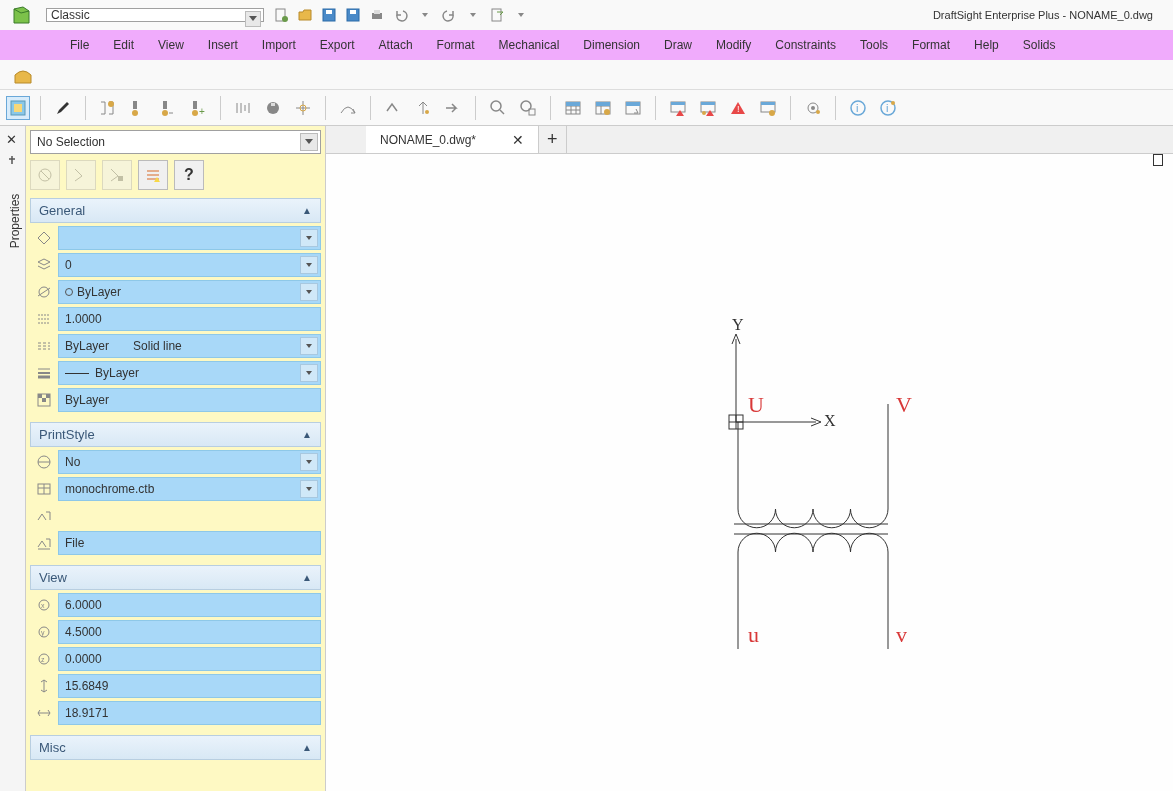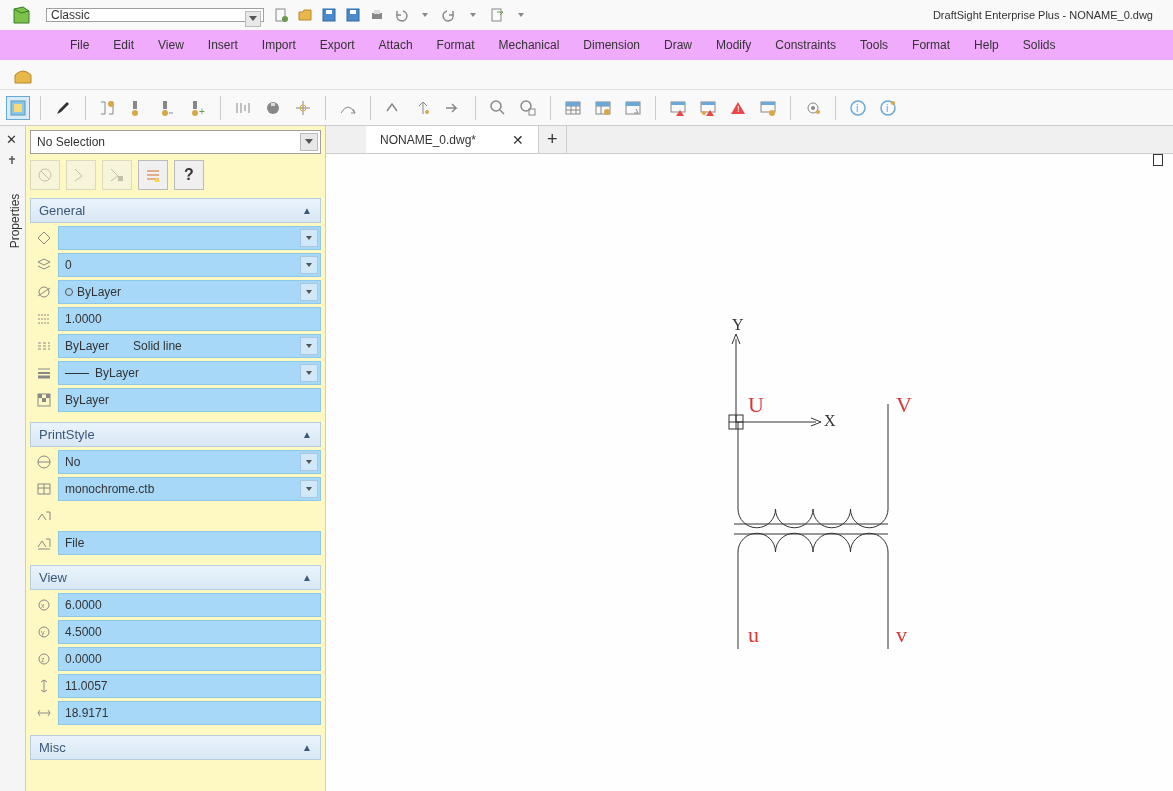--- a/index.html
+++ b/index.html
@@ -743,21 +743,21 @@
           <span>0.0000</span>
         </div>
       </div>
     <div class="prop-row">
         <div class="prop-icon">
           <svg width="16" height="16">
             <path d="M8 2 L8 14 M5 4 L8 2 L11 4 M5 12 L8 14 L11 12" fill="none" stroke="#888"></path>
           </svg>
         </div>
         <div class="prop-val">
-          <span>11.0057</span>
+          <span>15.6849</span>
         </div>
       </div>
     <div class="prop-row">
         <div class="prop-icon">
           <svg width="16" height="16">
             <path d="M2 8 L14 8 M4 5 L2 8 L4 11 M12 5 L14 8 L12 11" fill="none" stroke="#888"></path>
           </svg>
         </div>
         <div class="prop-val">
           <span>18.9171</span>

